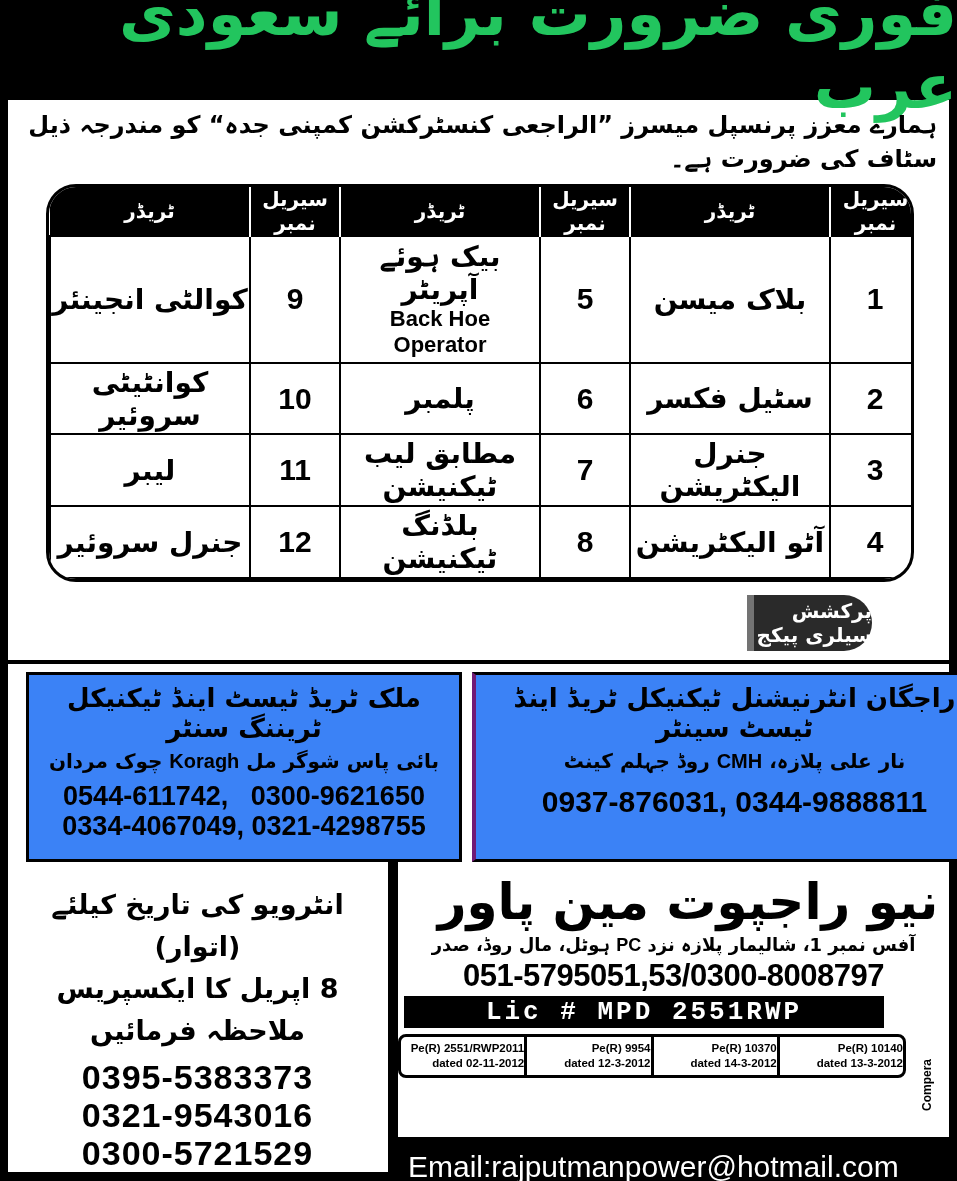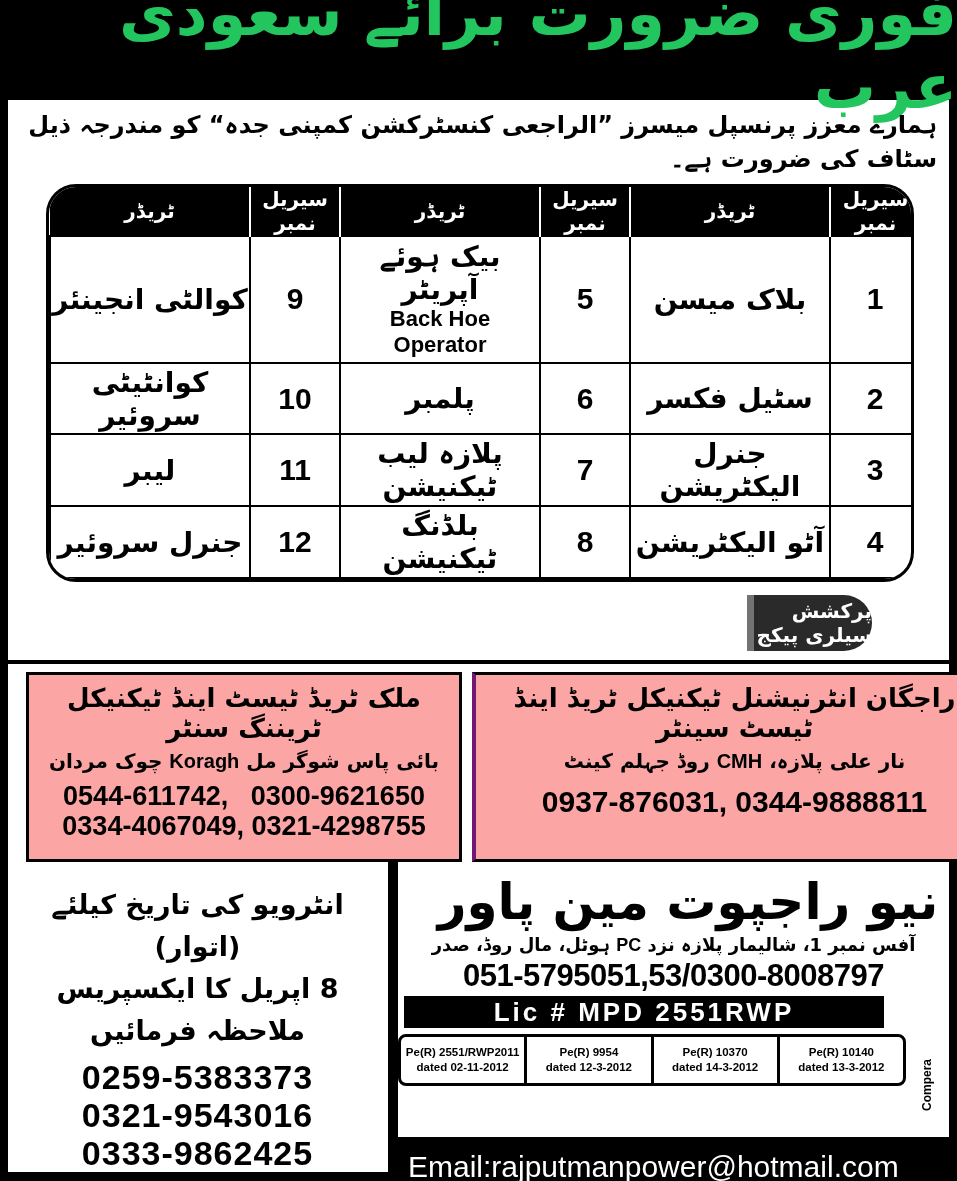--- a/index.html
+++ b/index.html
@@ -48,21 +48,21 @@
     border-radius: 0 28px 28px 0; display: flex; align-items: center; justify-content: center;
     font-size: 20px; font-weight: bold; border-left: 7px solid #737373;
   }
   .salary-text {
     flex: 1; background: #000; color: #fff; height: 56px; border-radius: 28px 0 0 28px;
     display: flex; align-items: center; justify-content: center; font-size: 21px; font-weight: bold;
   }
   .salary-line { position: absolute; left: 8px; right: 8px; top: 660px; height: 4px; background: #000; }
 
   .box {
-    position: absolute; border: 3px solid #000; background: #fca5a5; direction: rtl; text-align: center;
+    position: absolute; border: 3px solid #000; background: #3b82f6; direction: rtl; text-align: center;
   }
   .box .name { font-size: 26px; font-weight: bold; margin-top: 8px; }
   .box .addr { font-size: 20px; font-weight: bold; margin-top: 6px; }
   .box .addr .latin { font-family: "Liberation Sans", sans-serif; }
   .box .phones {
     direction: ltr; font-family: "Liberation Sans", sans-serif; font-size: 27px; font-weight: bold;
     line-height: 30px; margin-top: 8px;
   }
   .box-malik { left: 26px; top: 672px; width: 436px; height: 190px; }
   .box-rajgan { left: 472px; top: 672px; width: 500px; height: 190px; border-left: 4px solid #701a75; padding-left: 24px; }
@@ -83,26 +83,26 @@
   }
   .company .name { direction: rtl; font-size: 50px; font-weight: bold; line-height: 60px; padding-left: 29px; }
   .company .office { direction: rtl; font-size: 18px; font-weight: bold; margin-top: 2px; }
   .company .office .latin { font-family: "Liberation Sans", sans-serif; }
   .company .phone {
     font-family: "Liberation Sans", sans-serif; font-size: 31px; font-weight: bold; letter-spacing: -0.5px;
     margin-top: 2px;
   }
   .lic {
     margin: 2px auto 0 6px; width: 480px; height: 32px; background: #000; color: #fff;
-    font-family: Liberation Sans, sans-serif; font-size: 26px; font-weight: bold; letter-spacing: 3px;
+    font-family: Liberation Mono, monospace; font-size: 26px; font-weight: bold; letter-spacing: 3px;
     display: flex; align-items: center; justify-content: center;
   }
   .pe-row {
-    margin: 6px 0 0 0; width: 508px; height: 52px; border: 3px solid #000; border-radius: 8px;
-    display: flex; margin-left: 0;
+    margin: 6px 0 0 0; width: 508px; height: 44px; border: 3px solid #000; border-radius: 8px;
+    display: flex; margin-left: 0; text-align: right;
   }
   .pe-cell {
     flex: 1; border-right: 3px solid #000; font-family: "Liberation Sans", sans-serif;
     font-size: 11.5px; font-weight: bold; display: flex; flex-direction: column; justify-content: center;
     line-height: 15px;
   }
   .pe-cell:last-child { border-right: none; }
   .compera {
     position: absolute; left: 920px; top: 1045px; width: 20px; height: 80px;
     writing-mode: vertical-rl; transform: rotate(180deg); font-family: "Liberation Sans", sans-serif;
@@ -163,21 +163,21 @@
         <td class="trade">سٹیل فکسر</td>
         <td class="sn">6</td>
         <td class="trade">پلمبر</td>
         <td class="sn">10</td>
         <td class="trade">کوانٹیٹی سروئیر</td>
       </tr>
       <tr>
         <td class="sn">3</td>
         <td class="trade">جنرل الیکٹریشن</td>
         <td class="sn">7</td>
-        <td class="trade">پلازہ لیب ٹیکنیشن</td>
+        <td class="trade">مطابق لیب ٹیکنیشن</td>
         <td class="sn">11</td>
         <td class="trade">لیبر</td>
       </tr>
       <tr>
         <td class="sn">4</td>
         <td class="trade">آٹو الیکٹریشن</td>
         <td class="sn">8</td>
         <td class="trade">بلڈنگ ٹیکنیشن</td>
         <td class="sn">12</td>
         <td class="trade">جنرل سروئیر</td>
@@ -211,23 +211,22 @@
     <span class="latin">CMH</span>
     <span>روڈ جہلم کینٹ</span>
   </div>
   <div class="phones" style="font-size:30px;margin-top:14px;">0937-876031, 0344-9888811</div>
 </div>
 
 <div class="interview">
   <div class="u1">انٹرویو کی تاریخ کیلئے (اتوار)</div>
   <div class="u2">8 اپریل کا ایکسپریس ملاحظہ فرمائیں</div>
   <div class="nums">
-    <div>0259-5383373</div>
+    <div>0395-5383373</div>
     <div>0321-9543016</div>
-    <div>0333-9862425</div>
     <div>0300-5721529</div>
   </div>
 </div>
 <div class="divider-v"></div>
 
 <div class="company">
   <div class="name">نیو راجپوت مین پاور</div>
   <div class="office">
     <span>آفس نمبر 1، شالیمار پلازہ نزد</span>
     <span class="latin">PC</span>

